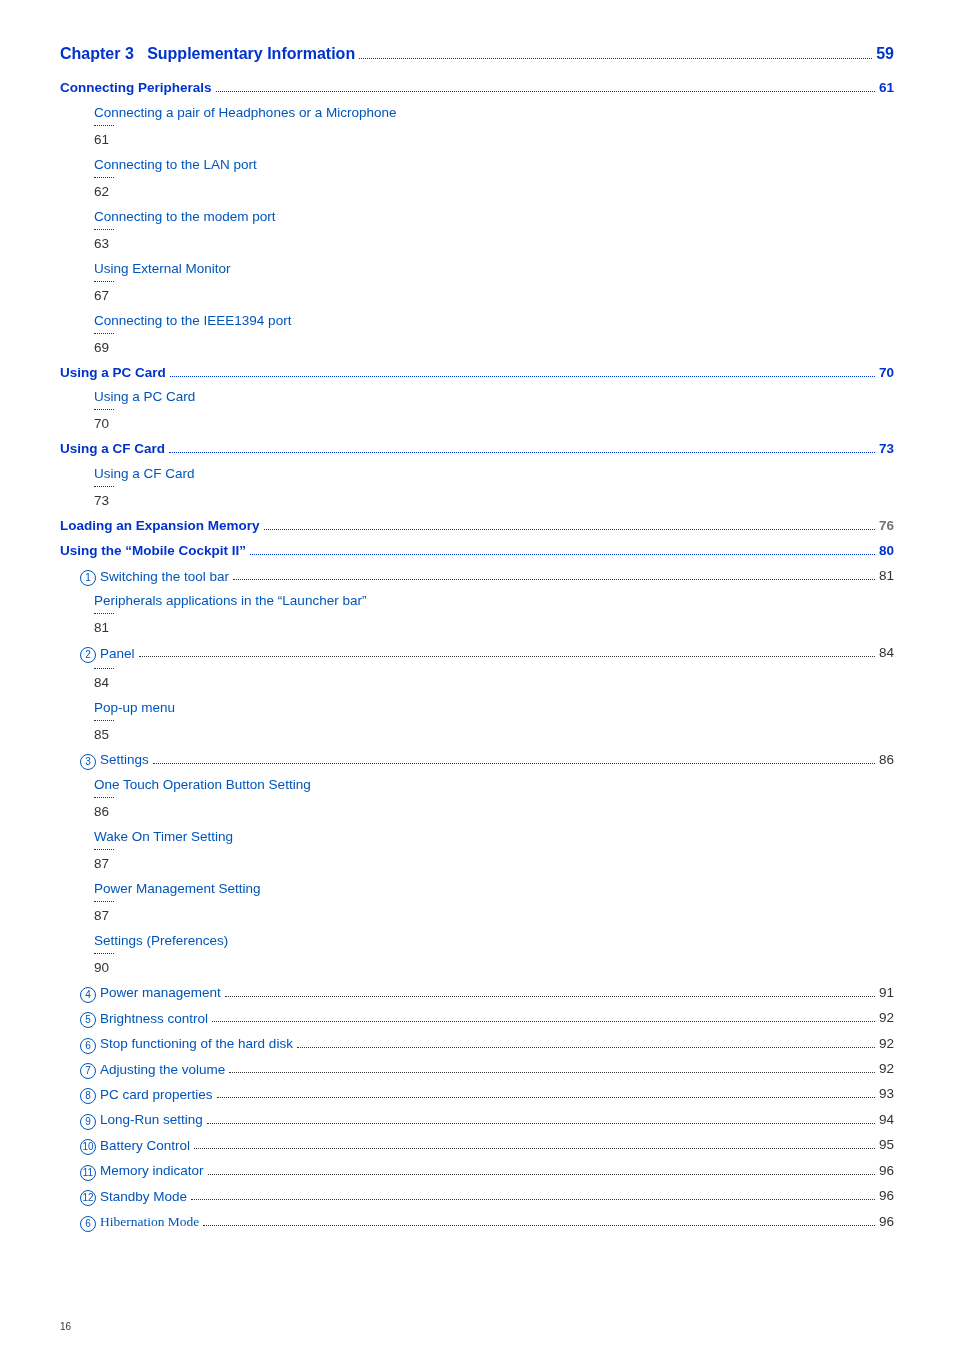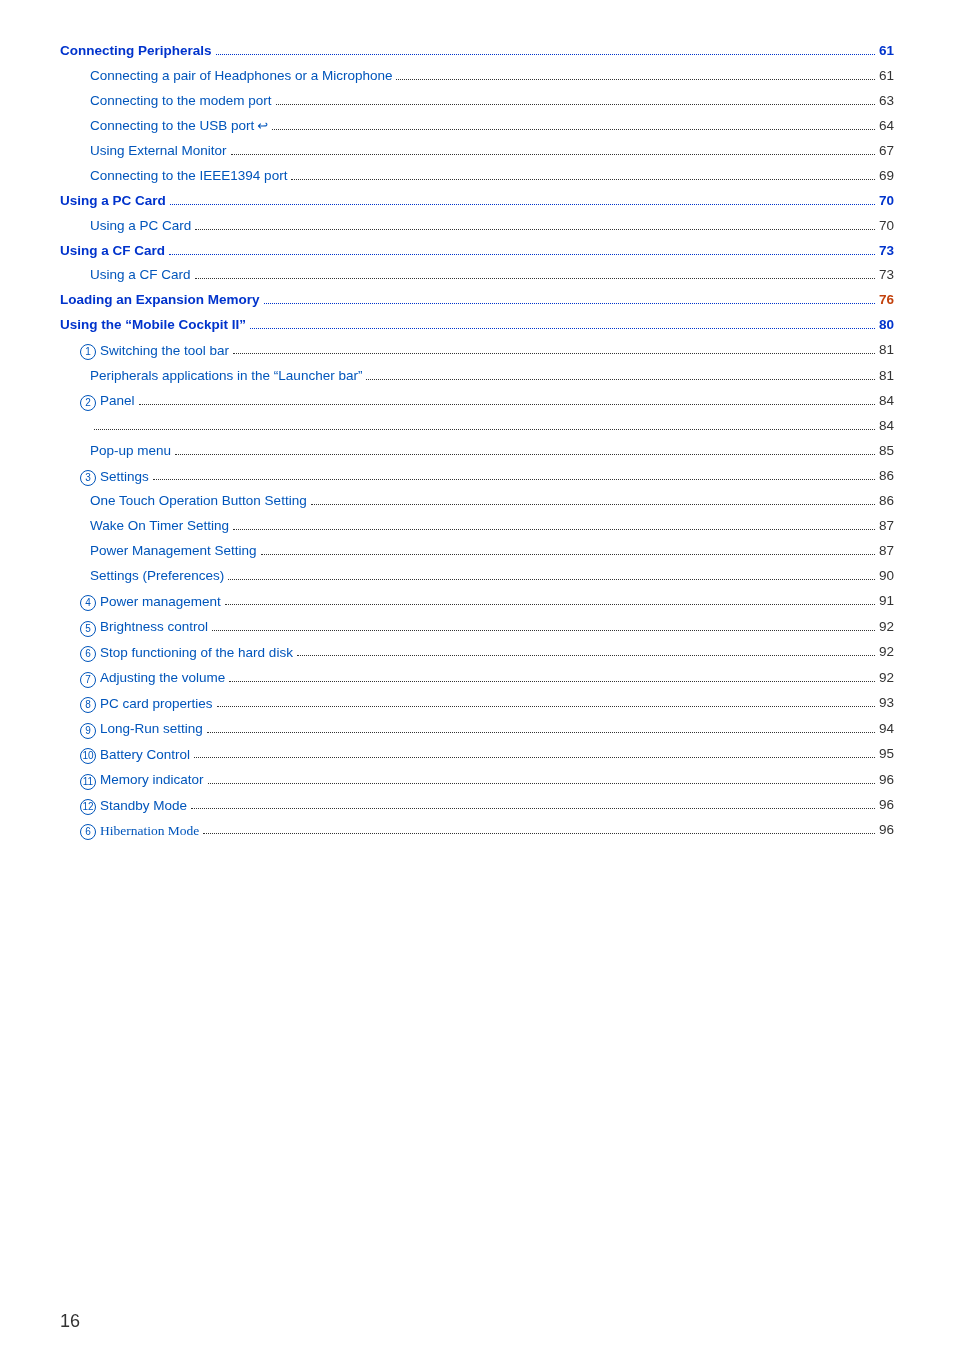--- a/index.html
+++ b/index.html
@@ -86,20 +86,21 @@
     }
 
     .section-heading .page-num {
       font-weight: bold;
       color: #0033cc;
     }
 
     
     .sub-entry {
       padding-left: 30px;
+      flex-direction: column;
     }
 
     .sub-entry .entry-text {
       color: #0055bb;
     }
 
     .sub-entry .page-num {
       color: #333;
     }
 
@@ -138,53 +139,60 @@
       display: inline-block;
       font-size: 13px;
       color: #0055bb;
       margin-left: 3px;
     }
 
     .page-footer {
       position: absolute;
       bottom: 20px;
       left: 60px;
-      font-size: 18px;
+      font-size: 10px;
       color: #333;
       font-weight: normal;
     }
   </style>
 </head>
 <body>
 
 <div class="page-container">
 
+  <div class="toc-entry chapter-heading">
+    <span class="entry-text">
+      <span>Chapter 3</span>&nbsp;&nbsp;&nbsp;<span>Supplementary Information</span>
+    </span>
+    <span class="dots"></span>
+    <span class="page-num">59</span>
+  </div>
 
   <div id="toc-entries">
       <div class="toc-entry section-heading">
         <span class="entry-text" style="font-weight: bold; color: rgb(0, 51, 204);">Connecting Peripherals</span>
         <span class="dots" style="border-bottom-color: rgb(0, 51, 204);"></span>
         <span class="page-num" style="color: rgb(0, 51, 204); font-weight: bold;">61</span>
       </div>
       <div class="toc-entry sub-entry">
         <span class="entry-text" style="color: rgb(0, 85, 187);">Connecting a pair of Headphones or a Microphone</span>
         <span class="dots"></span>
         <span class="page-num">61</span>
       </div>
       <div class="toc-entry sub-entry">
+        <span class="entry-text" style="color: rgb(0, 85, 187);">Connecting to the LAN port</span>
+        <span class="dots"></span>
+        <span class="page-num">62</span>
+      </div>
+      <div class="toc-entry sub-entry">
         <span class="entry-text" style="color: rgb(0, 85, 187);">Connecting to the modem port</span>
         <span class="dots"></span>
         <span class="page-num">63</span>
       </div>
       <div class="toc-entry sub-entry">
-        <span class="entry-text" style="color: rgb(0, 85, 187);">Connecting to the USB port<span class="usb-icon">↩</span></span>
-        <span class="dots"></span>
-        <span class="page-num">64</span>
-      </div>
-      <div class="toc-entry sub-entry">
         <span class="entry-text" style="color: rgb(0, 85, 187);">Using External Monitor</span>
         <span class="dots"></span>
         <span class="page-num">67</span>
       </div>
       <div class="toc-entry sub-entry">
         <span class="entry-text" style="color: rgb(0, 85, 187);">Connecting to the IEEE1394 port</span>
         <span class="dots"></span>
         <span class="page-num">69</span>
       </div>
       <div class="toc-entry section-heading">
@@ -203,21 +211,21 @@
         <span class="page-num" style="color: rgb(0, 51, 204); font-weight: bold;">73</span>
       </div>
       <div class="toc-entry sub-entry">
         <span class="entry-text" style="color: rgb(0, 85, 187);">Using a CF Card</span>
         <span class="dots"></span>
         <span class="page-num">73</span>
       </div>
       <div class="toc-entry section-heading">
         <span class="entry-text" style="font-weight: bold; color: rgb(0, 51, 204);">Loading an Expansion Memory</span>
         <span class="dots" style="border-bottom-color: rgb(0, 51, 204);"></span>
-        <span class="page-num" style="color: #c2410c; font-weight: bold;">76</span>
+        <span class="page-num" style="color: #737373; font-weight: bold;">76</span>
       </div>
       <div class="toc-entry section-heading">
         <span class="entry-text" style="font-weight: bold; color: rgb(0, 51, 204);">Using the “Mobile Cockpit II”</span>
         <span class="dots" style="border-bottom-color: rgb(0, 51, 204);"></span>
         <span class="page-num" style="color: rgb(0, 51, 204); font-weight: bold;">80</span>
       </div>
       <div class="toc-entry numbered-entry">
         <span class="entry-text">
           <span class="circle-num">1</span>
           <span style="color: rgb(0, 85, 187);"> Switching the tool bar</span>

